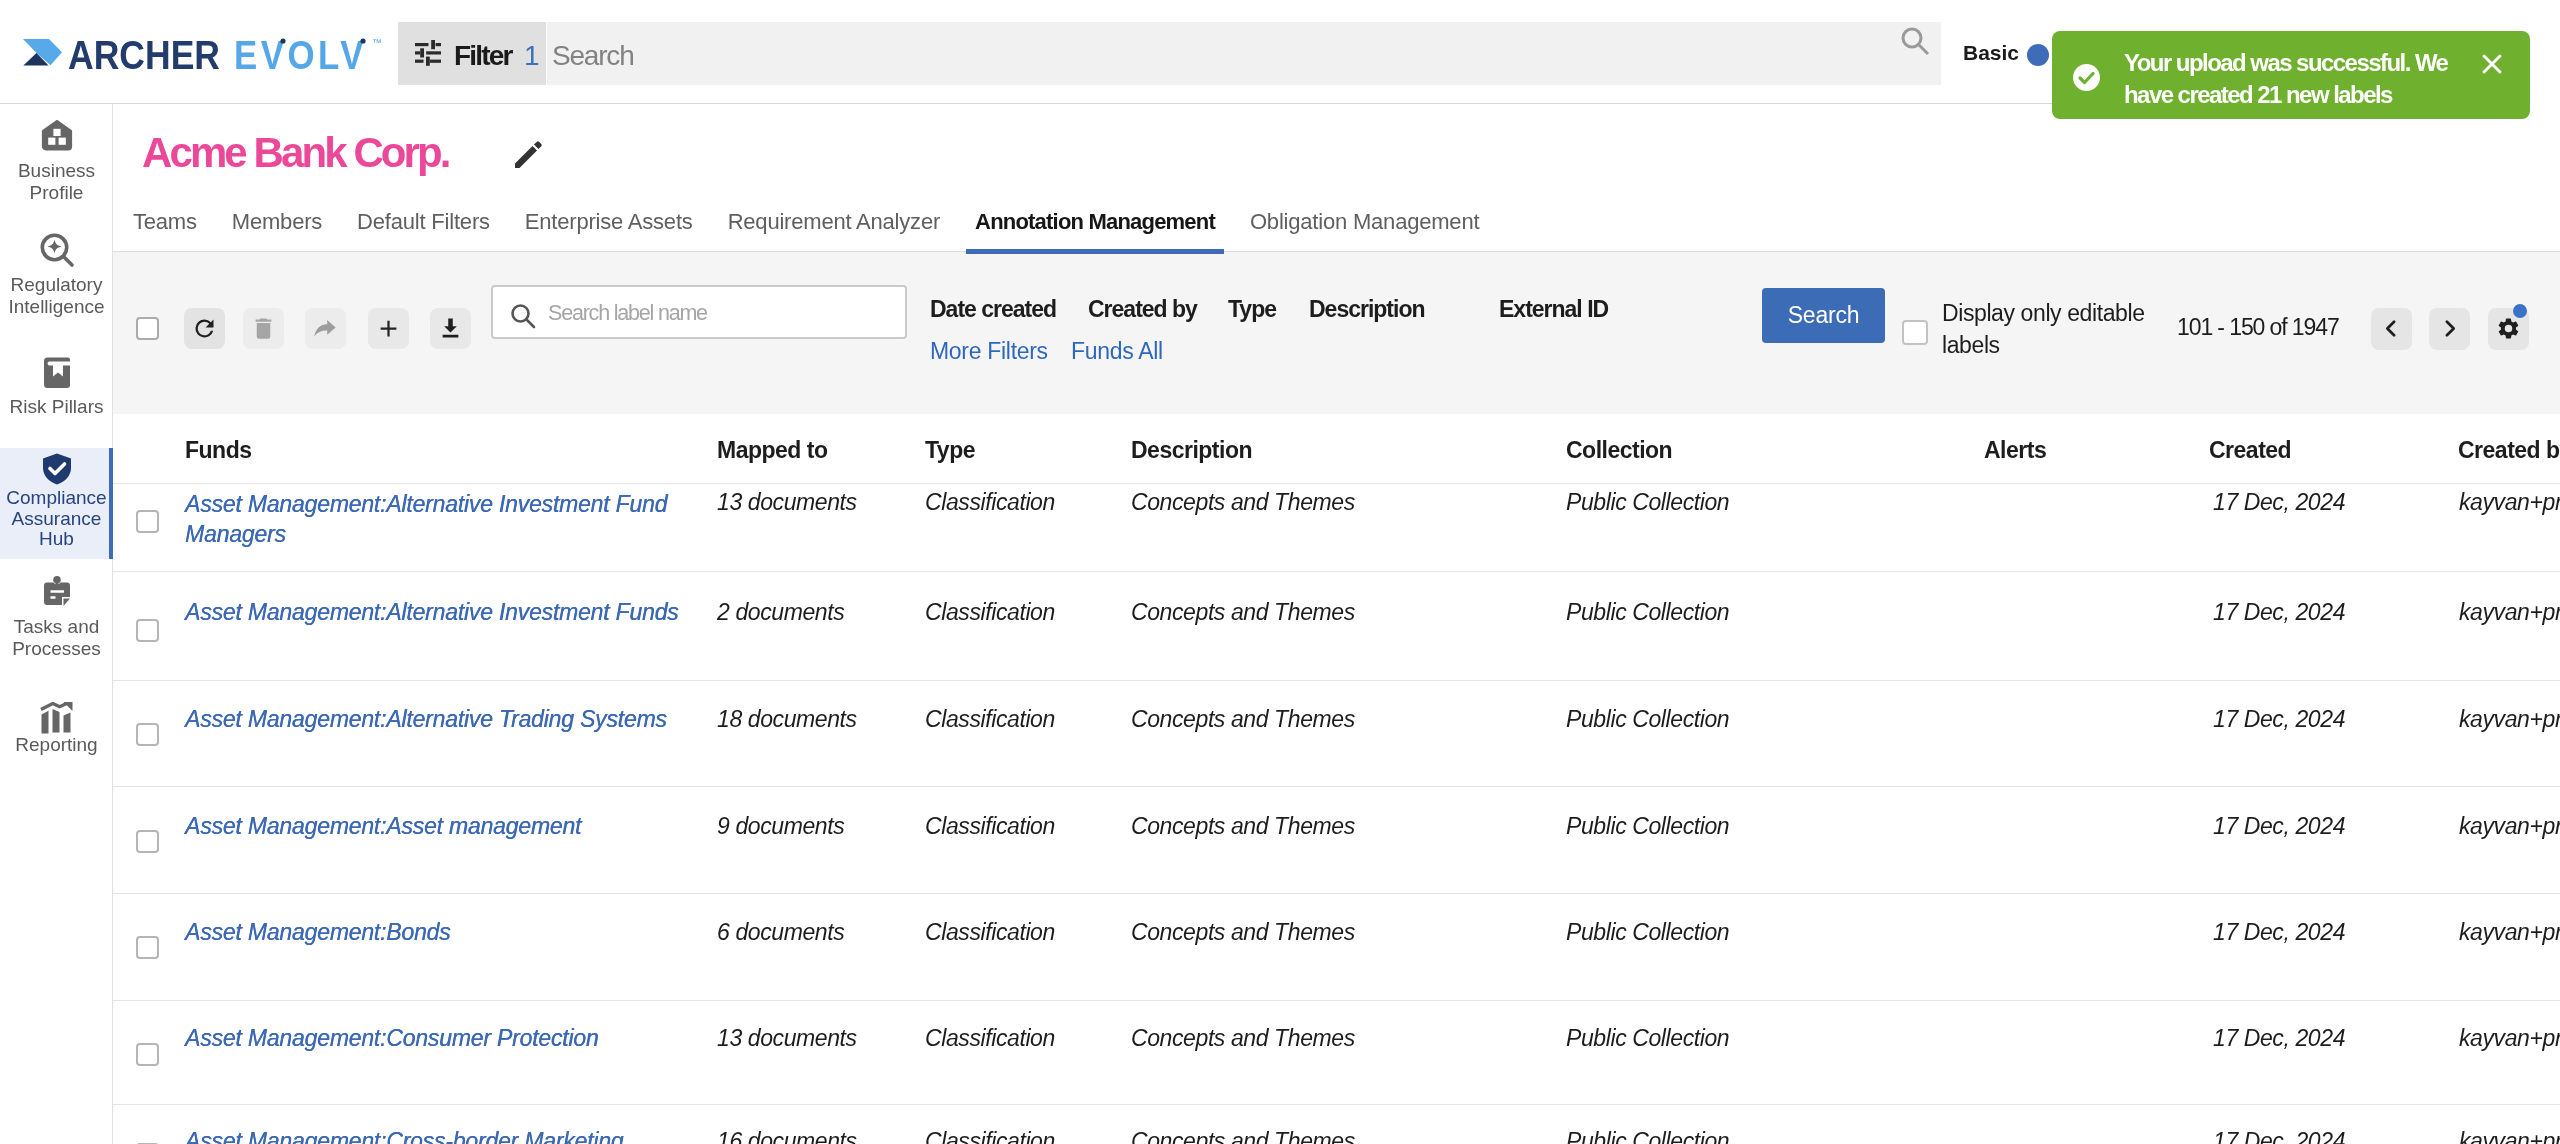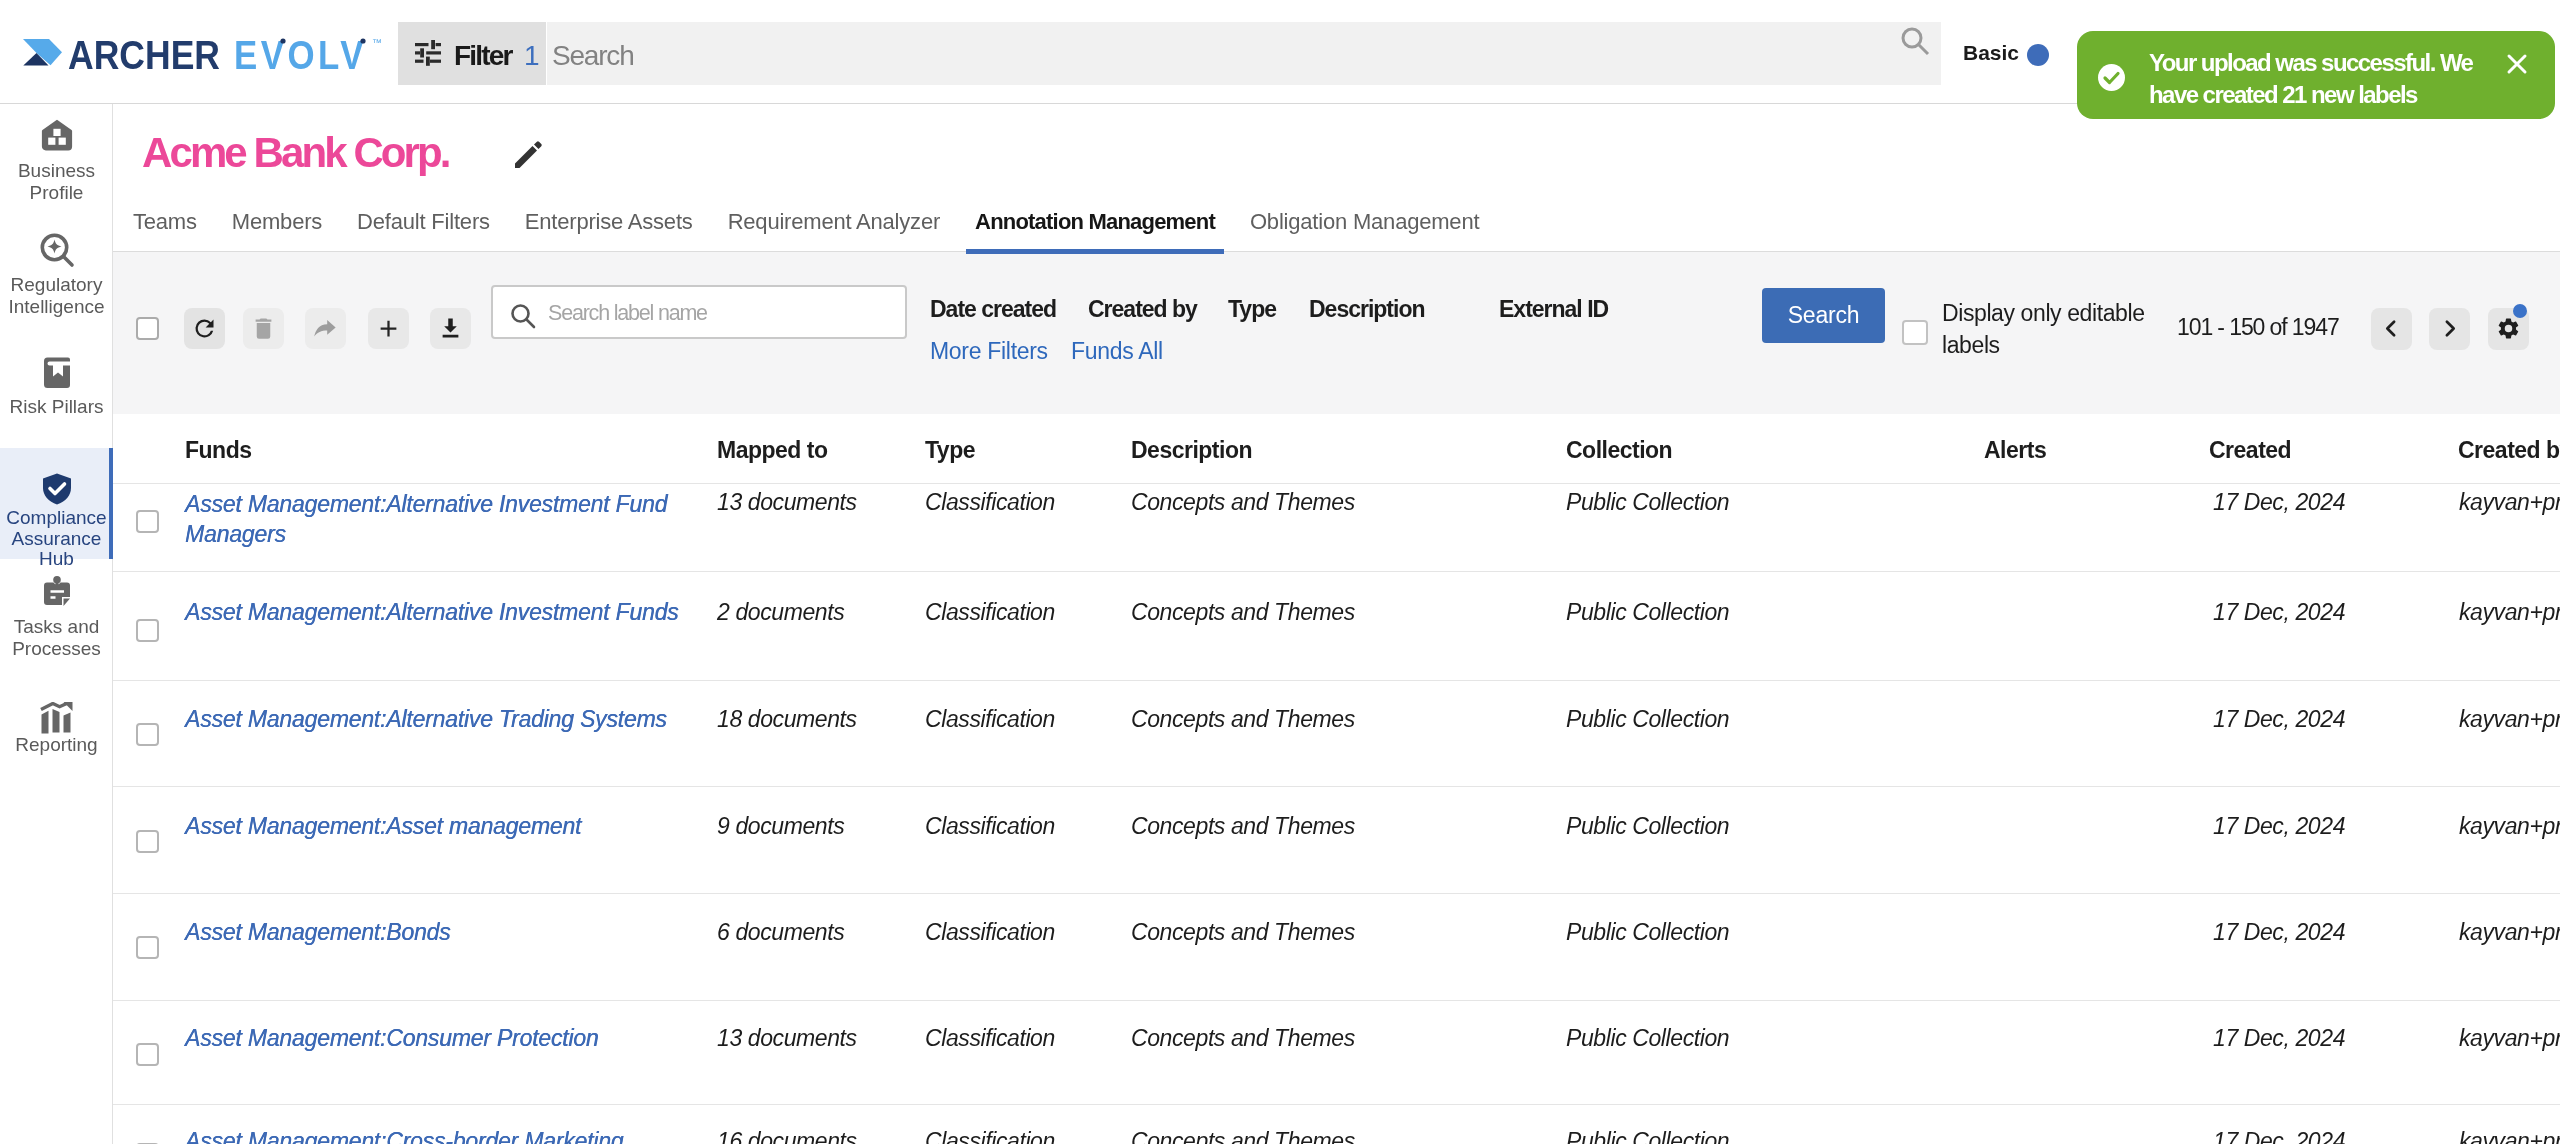--- a/index.html
+++ b/index.html
@@ -10,21 +10,21 @@
 #filterbtn { position:absolute; left:398px; top:22px; width:148px; height:63px; background:#e0e0e0; }
 #filterbtn svg { position:absolute; left:17px; top:18px; }
 #filterbtn .ftxt { position:absolute; left:56px; top:18px; font-size:28px; font-weight:700; color:#1a1a1a; letter-spacing:-1.8px; }
 #filterbtn .fnum { position:absolute; left:126px; top:18px; font-size:28px; font-weight:500; color:#3d6fbe; }
 #hsearch { position:absolute; left:547px; top:22px; width:1394px; height:63px; background:#f1f1f1; }
 #hsearch .ph { position:absolute; left:5px; top:18px; font-size:28px; color:#828282; letter-spacing:-1.2px; }
 #hsearch svg { position:absolute; right:10px; top:3px; }
 #basic { position:absolute; left:1963px; top:41px; font-size:21px; font-weight:700; color:#1b1b1b; }
 #toggle { position:absolute; left:2027px; top:44px; width:22px; height:22px; border-radius:50%; background:#3e6cb9; }
 
-#toast { position:absolute; left:2052px; top:31px; width:478px; height:88px; background:#6fb02e; border-radius:16px; z-index:50;margin-left:25px; }
+#toast { position:absolute; left:2052px; top:31px; width:478px; height:88px; background:#6fb02e; border-radius:8px; z-index:50; }
 #toast .ck { position:absolute; left:21px; top:33px; }
 #toast .msg { position:absolute; left:72px; top:16px; font-size:24px; line-height:31.5px; font-weight:700; color:#fff; letter-spacing:-1.55px; }
 #toast .x { position:absolute; left:425px; top:18px; }
 
 #sidebar { position:absolute; left:0; top:104px; width:113px; height:1040px; background:#fff; border-right:1px solid #e0e0e0; }
 .sbitem { position:absolute; left:0; width:113px; text-align:center; color:#5a5a5a; font-size:19px; line-height:21.5px; }
 .sbitem svg { display:block; margin:0 auto 6px; }
 .sbactive { background:#e9eef8; color:#27447f; font-weight:400; line-height:20.5px; }
 .sbactive svg { margin-bottom:2px; }
 #sbbar { position:absolute; left:109px; top:344px; width:4px; height:111px; background:#3e6cb9; }
@@ -129,21 +129,21 @@
       <path d="M15.5 7.5 c1 4.5 2.5 6 7 7 -4.5 1 -6 2.5 -7 7 -1 -4.5 -2.5 -6 -7 -7 4.5 -1 6 -2.5 7 -7z" fill="#666"></path>
     </svg>
     Regulatory<br>Intelligence
   </div>
   <div class="sbitem" style="top:252px">
     <svg width="32" height="34" viewBox="0 0 32 32">
       <path d="M6.5 0.5 H27 a2 2 0 0 1 2 2 V4.5 H8.5 a2 2 0 0 0 0 4 H29 V28 a3 3 0 0 1 -3 3 H6.5 A3.5 3.5 0 0 1 3 27.5 V4 A3.5 3.5 0 0 1 6.5 0.5 Z M12 8.5 h10 v11 l-5 -4 -5 4z" fill="#666" fill-rule="evenodd"></path>
     </svg>
     Risk Pillars
   </div>
-  <div class="sbitem sbactive" style="top:344px; height:111px; padding-top:24px">
+  <div class="sbitem sbactive" style="top:344px; height:111px; padding-top:4px">
     <svg width="32" height="34" viewBox="0 0 32 32">
       <path d="M16 0.5 l14 5 v9.5 c0 7.5 -5.5 13.5 -14 16.5 -8.5 -3 -14 -9 -14 -16.5 V5.5 Z" fill="#1e3a6e"></path>
       <path d="M9 15.5 l5 5 L23.5 11" fill="none" stroke="#fff" stroke-width="3.6" stroke-linecap="round" stroke-linejoin="round"></path>
     </svg>
     Compliance<br>Assurance<br>Hub
   </div>
   <div class="sbitem" style="top:472px">
     <svg width="34" height="34" viewBox="0 0 34 34">
       <circle cx="17" cy="3.8" r="3.8" fill="#666"></circle>
       <rect x="15.5" y="6" width="3" height="6" fill="#666"></rect>

